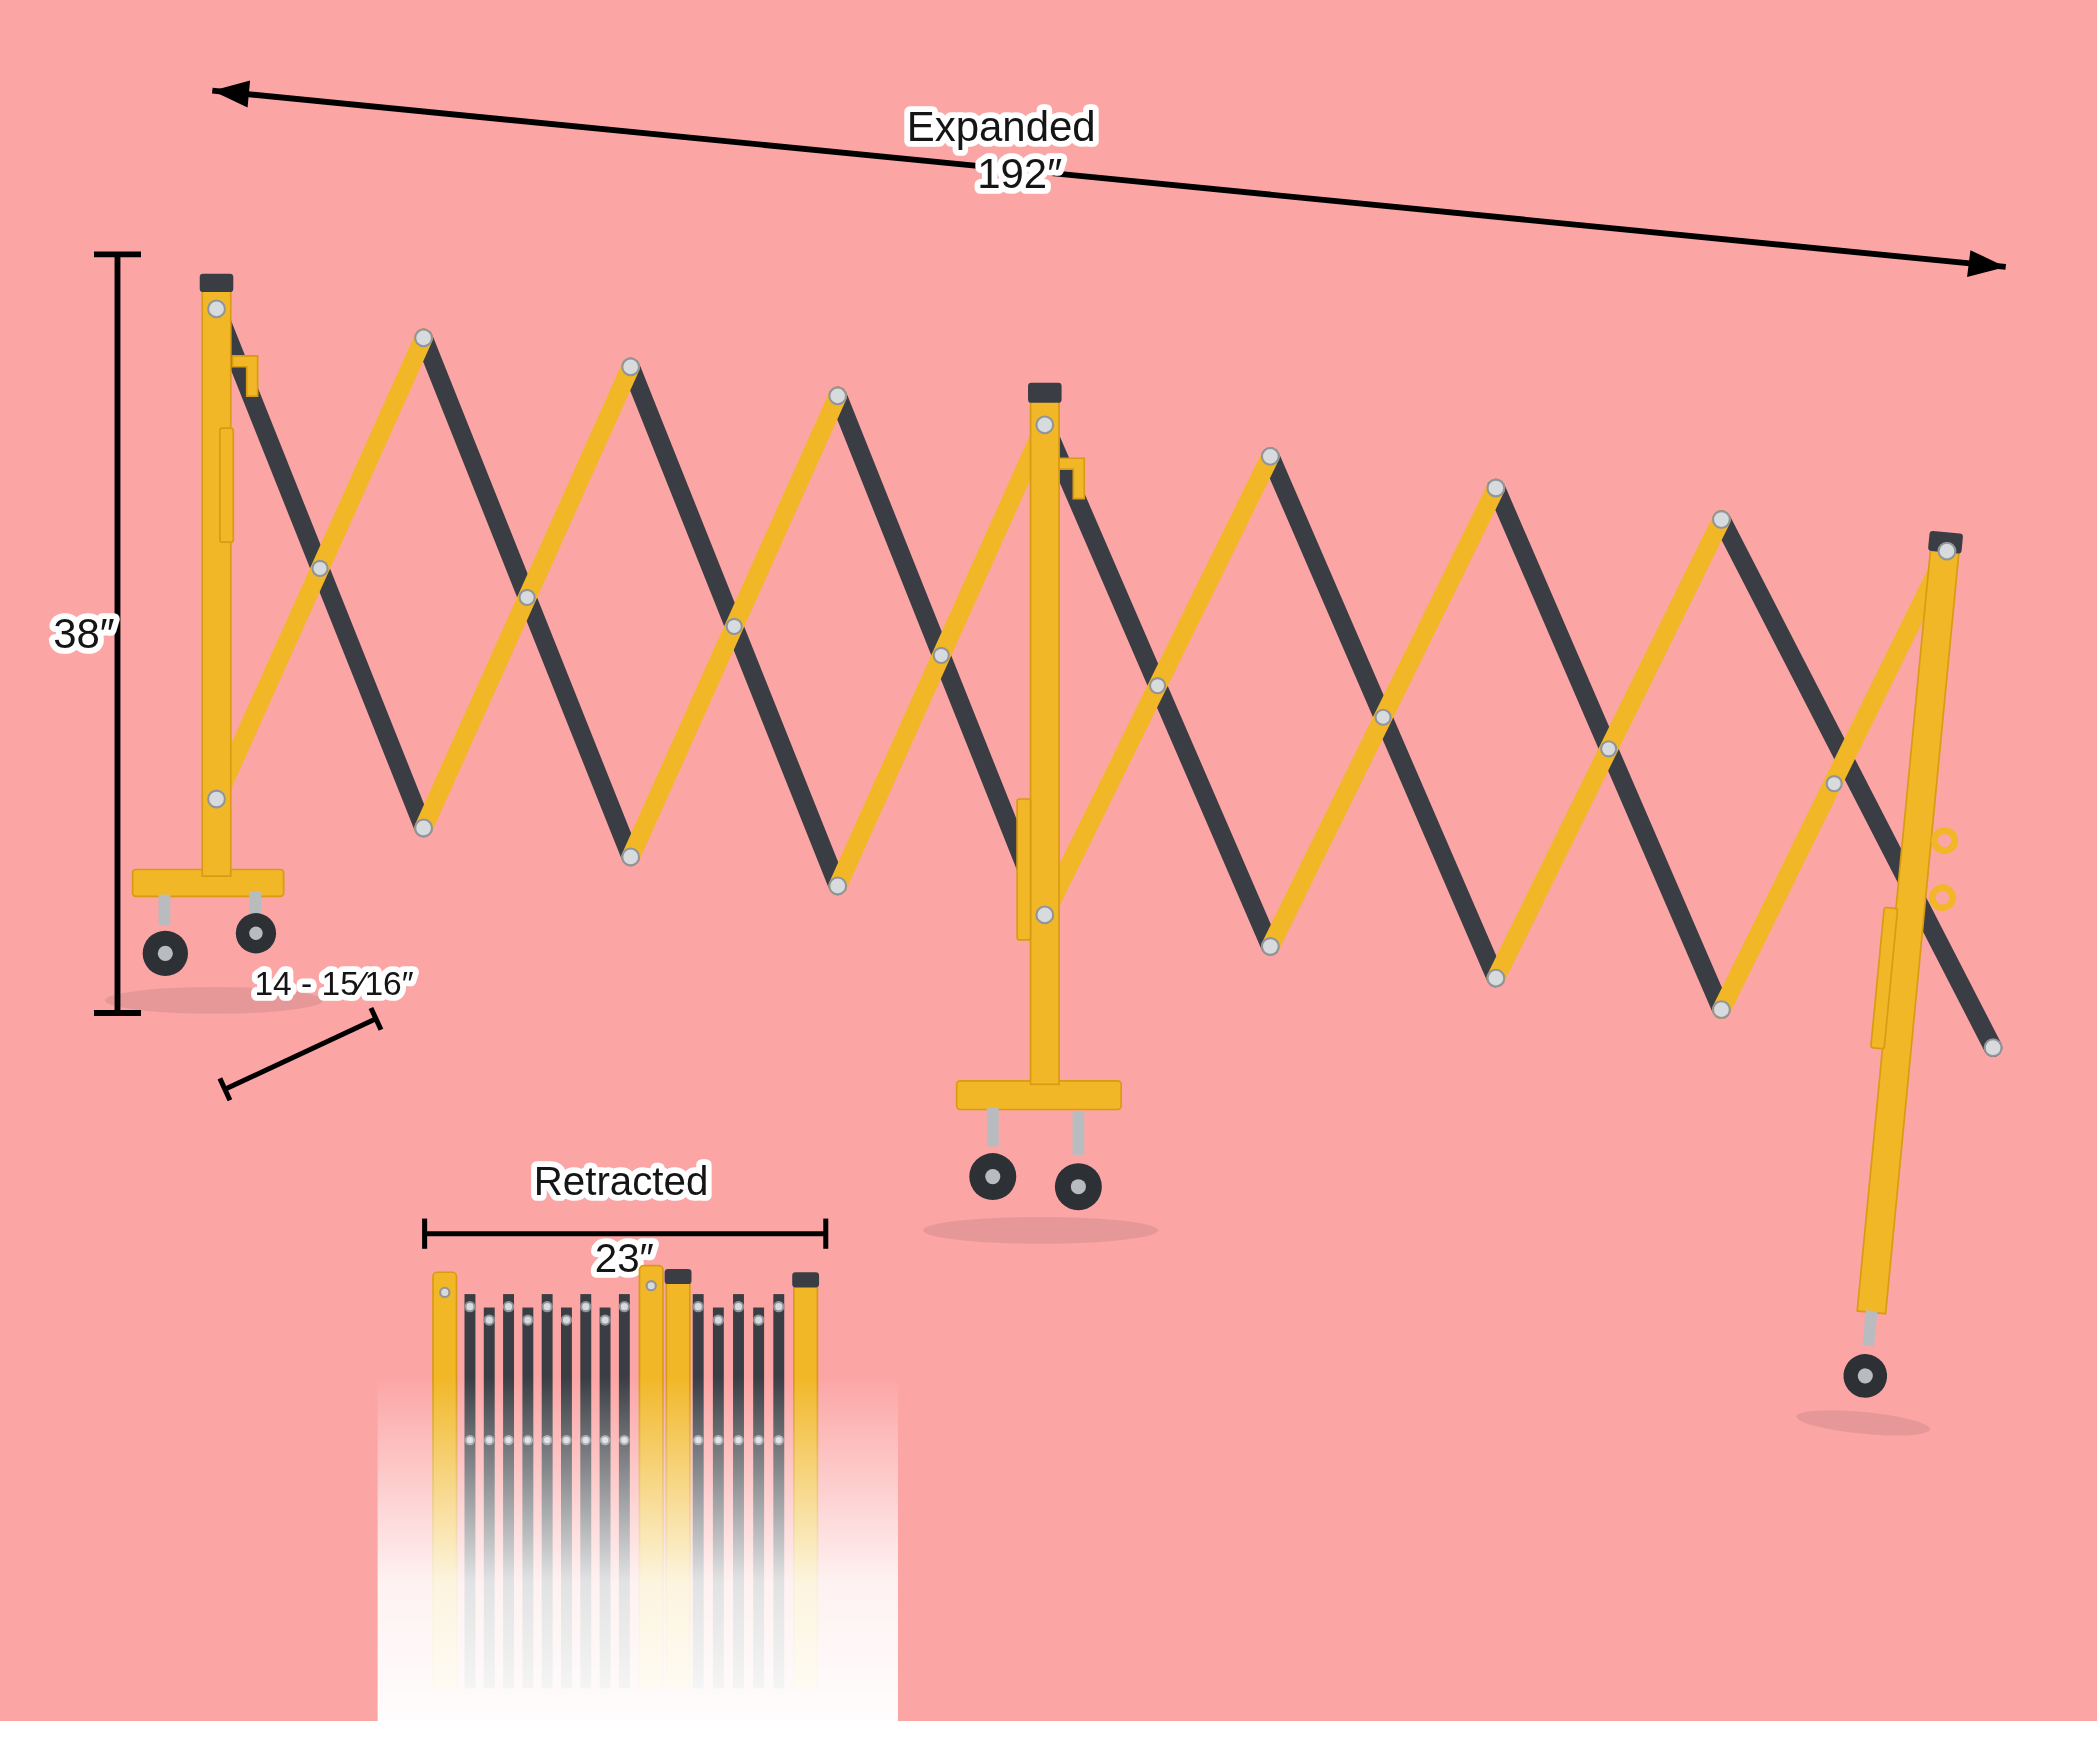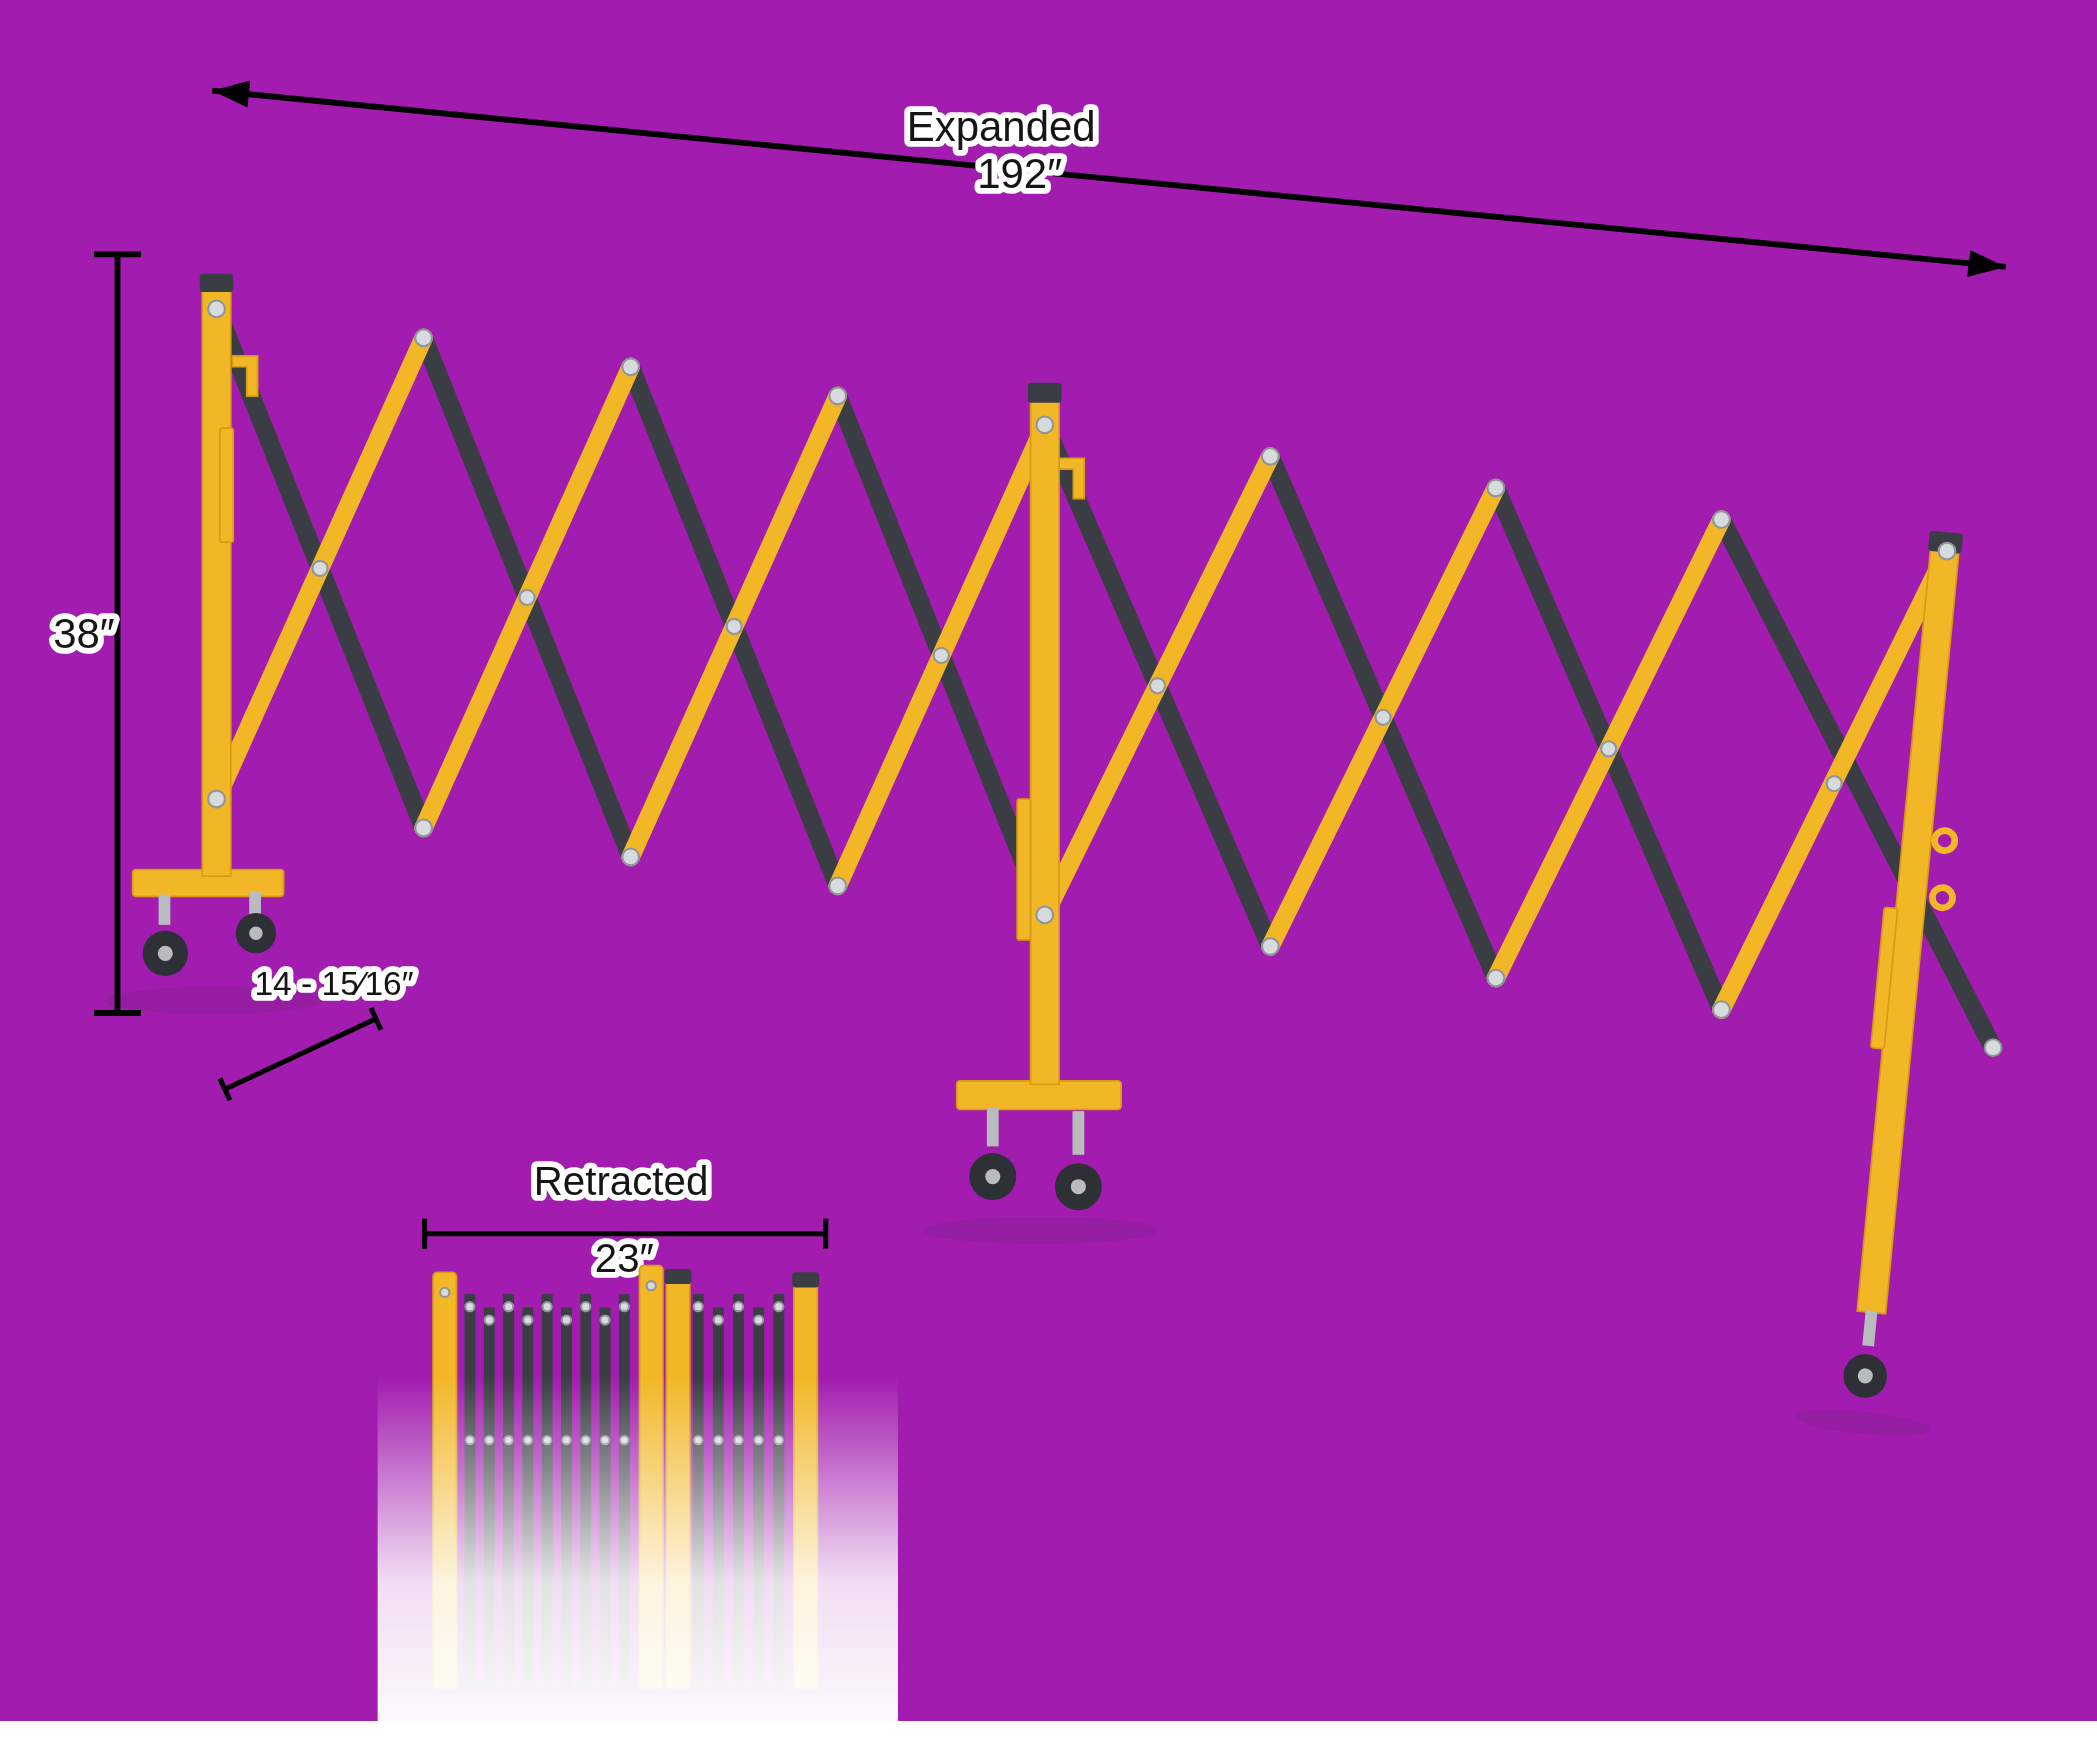--- a/index.html
+++ b/index.html
@@ -1,19 +1,19 @@
 <!DOCTYPE html>
 <html style="--yellow: #F1B727; --yellow-dark: #D89B12; --slat-dark: #3A3E44; --dimension-line: #000000; --rivet: #D8DBDE; --rivet-edge: #90959A; --wheel: #2D3035; --metal: #B9BCBF;font-size:13.4px"><head>
 <meta charset="utf-8">
 <style>
   html,body{margin:0;padding:0;background:#ffffff;}
   .stage{
     position:relative;
     width:2098px;height:1721px;
-    background:#a21caf;
+    background:#fca5a5;
     font-family:"Liberation Sans","DejaVu Sans",sans-serif;
     overflow:hidden;
   }
   svg{display:block;}
   text{font-family:"Liberation Sans","DejaVu Sans",sans-serif;}
 
   .dim-stroke{stroke:var(--dimension-line);stroke-width:7;fill:none;}
   .dim-stroke-thin{stroke:var(--dimension-line);stroke-width:6;fill:none;}
   .arrowhead{fill:var(--dimension-line);}
 

